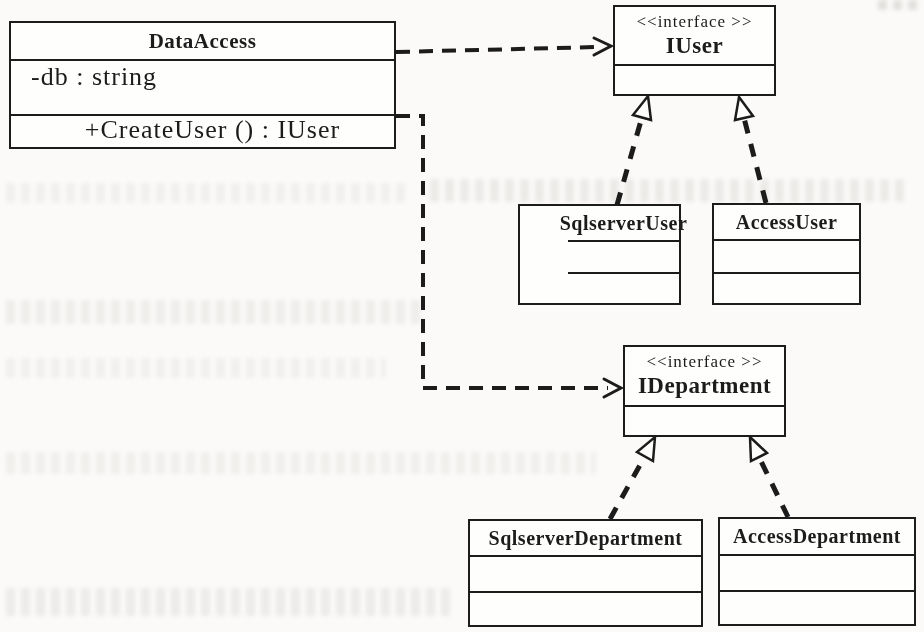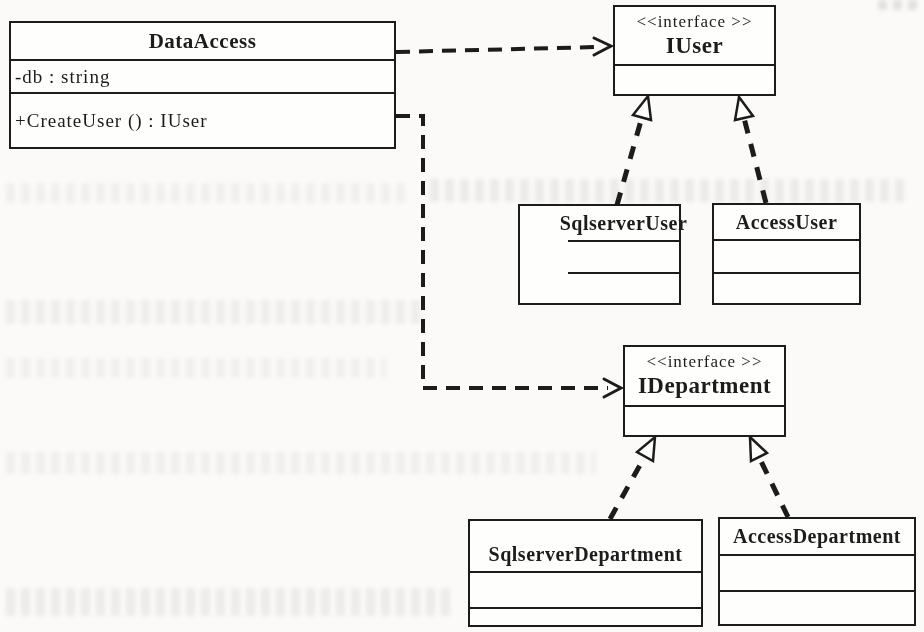--- a/index.html
+++ b/index.html
@@ -44,23 +44,23 @@
   .cell + .cell { border-top: 2px solid var(--ink); }
   .cell.center { justify-content: center; }
   .cell.fill { flex: 1 1 auto; }
   .title-text {
     font-weight: bold;
     font-size: 21px;
     letter-spacing: 0.5px;
   }
   .small-title { font-size: 20px; }
   .member {
-    font-size: 19px;
+    font-size: 26px;
     letter-spacing: 1px;
-    padding-left: 4px;
+    padding-left: 20px;
     white-space: nowrap;
   }
   .iface-head {
     flex-direction: column;
     justify-content: center;
     line-height: 1.25;
   }
   .stereotype {
     font-size: 17px;
     letter-spacing: 1px;
@@ -68,38 +68,38 @@
   .iface-name {
     font-weight: bold;
     font-size: 23px;
     letter-spacing: 0.5px;
   }
 
   
   #box-dataaccess { left: 9px;  top: 21px;  width: 387px; height: 128px; }
   #box-dataaccess .c-title   { height: 36px; }
   #box-dataaccess .c-attrs   { height: 33px; }
-  #box-dataaccess .c-methods { flex: 1; flex-direction: column; align-items: flex-start; justify-content: center; line-height: 27px; }
+  #box-dataaccess .c-methods { flex: 1; flex-direction: row; align-items: flex-start; justify-content: center; line-height: 27px; margin-top: 22px; }
 
   #box-iuser { left: 613px; top: 5px; width: 163px; height: 91px; }
   #box-iuser .c-head { height: 57px; }
 
   #box-sqlserveruser { left: 518px; top: 204px; width: 163px; height: 101px; padding-left: 48px; }
   #box-sqlserveruser .c-title { height: 34px; }
   #box-sqlserveruser .c-mid   { height: 32px; }
 
   #box-accessuser { left: 712px; top: 203px; width: 149px; height: 102px; }
   #box-accessuser .c-title { height: 34px; border-radius: 14px; }
   #box-accessuser .c-mid   { height: 33px; }
 
   #box-idepartment { left: 623px; top: 345px; width: 163px; height: 92px; }
   #box-idepartment .c-head { height: 58px; }
 
   #box-sqlserverdepartment { left: 468px; top: 519px; width: 235px; height: 108px; }
-  #box-sqlserverdepartment .c-title { height: 34px; margin-top: 16px; }
+  #box-sqlserverdepartment .c-title { height: 34px; }
   #box-sqlserverdepartment .c-mid   { height: 36px; }
 
   #box-accessdepartment { left: 718px; top: 517px; width: 198px; height: 109px; }
   #box-accessdepartment .c-title { height: 35px; }
   #box-accessdepartment .c-mid   { height: 36px; }
 
   .dep-line {
     stroke: var(--ink);
     stroke-width: 4;
     fill: none;

